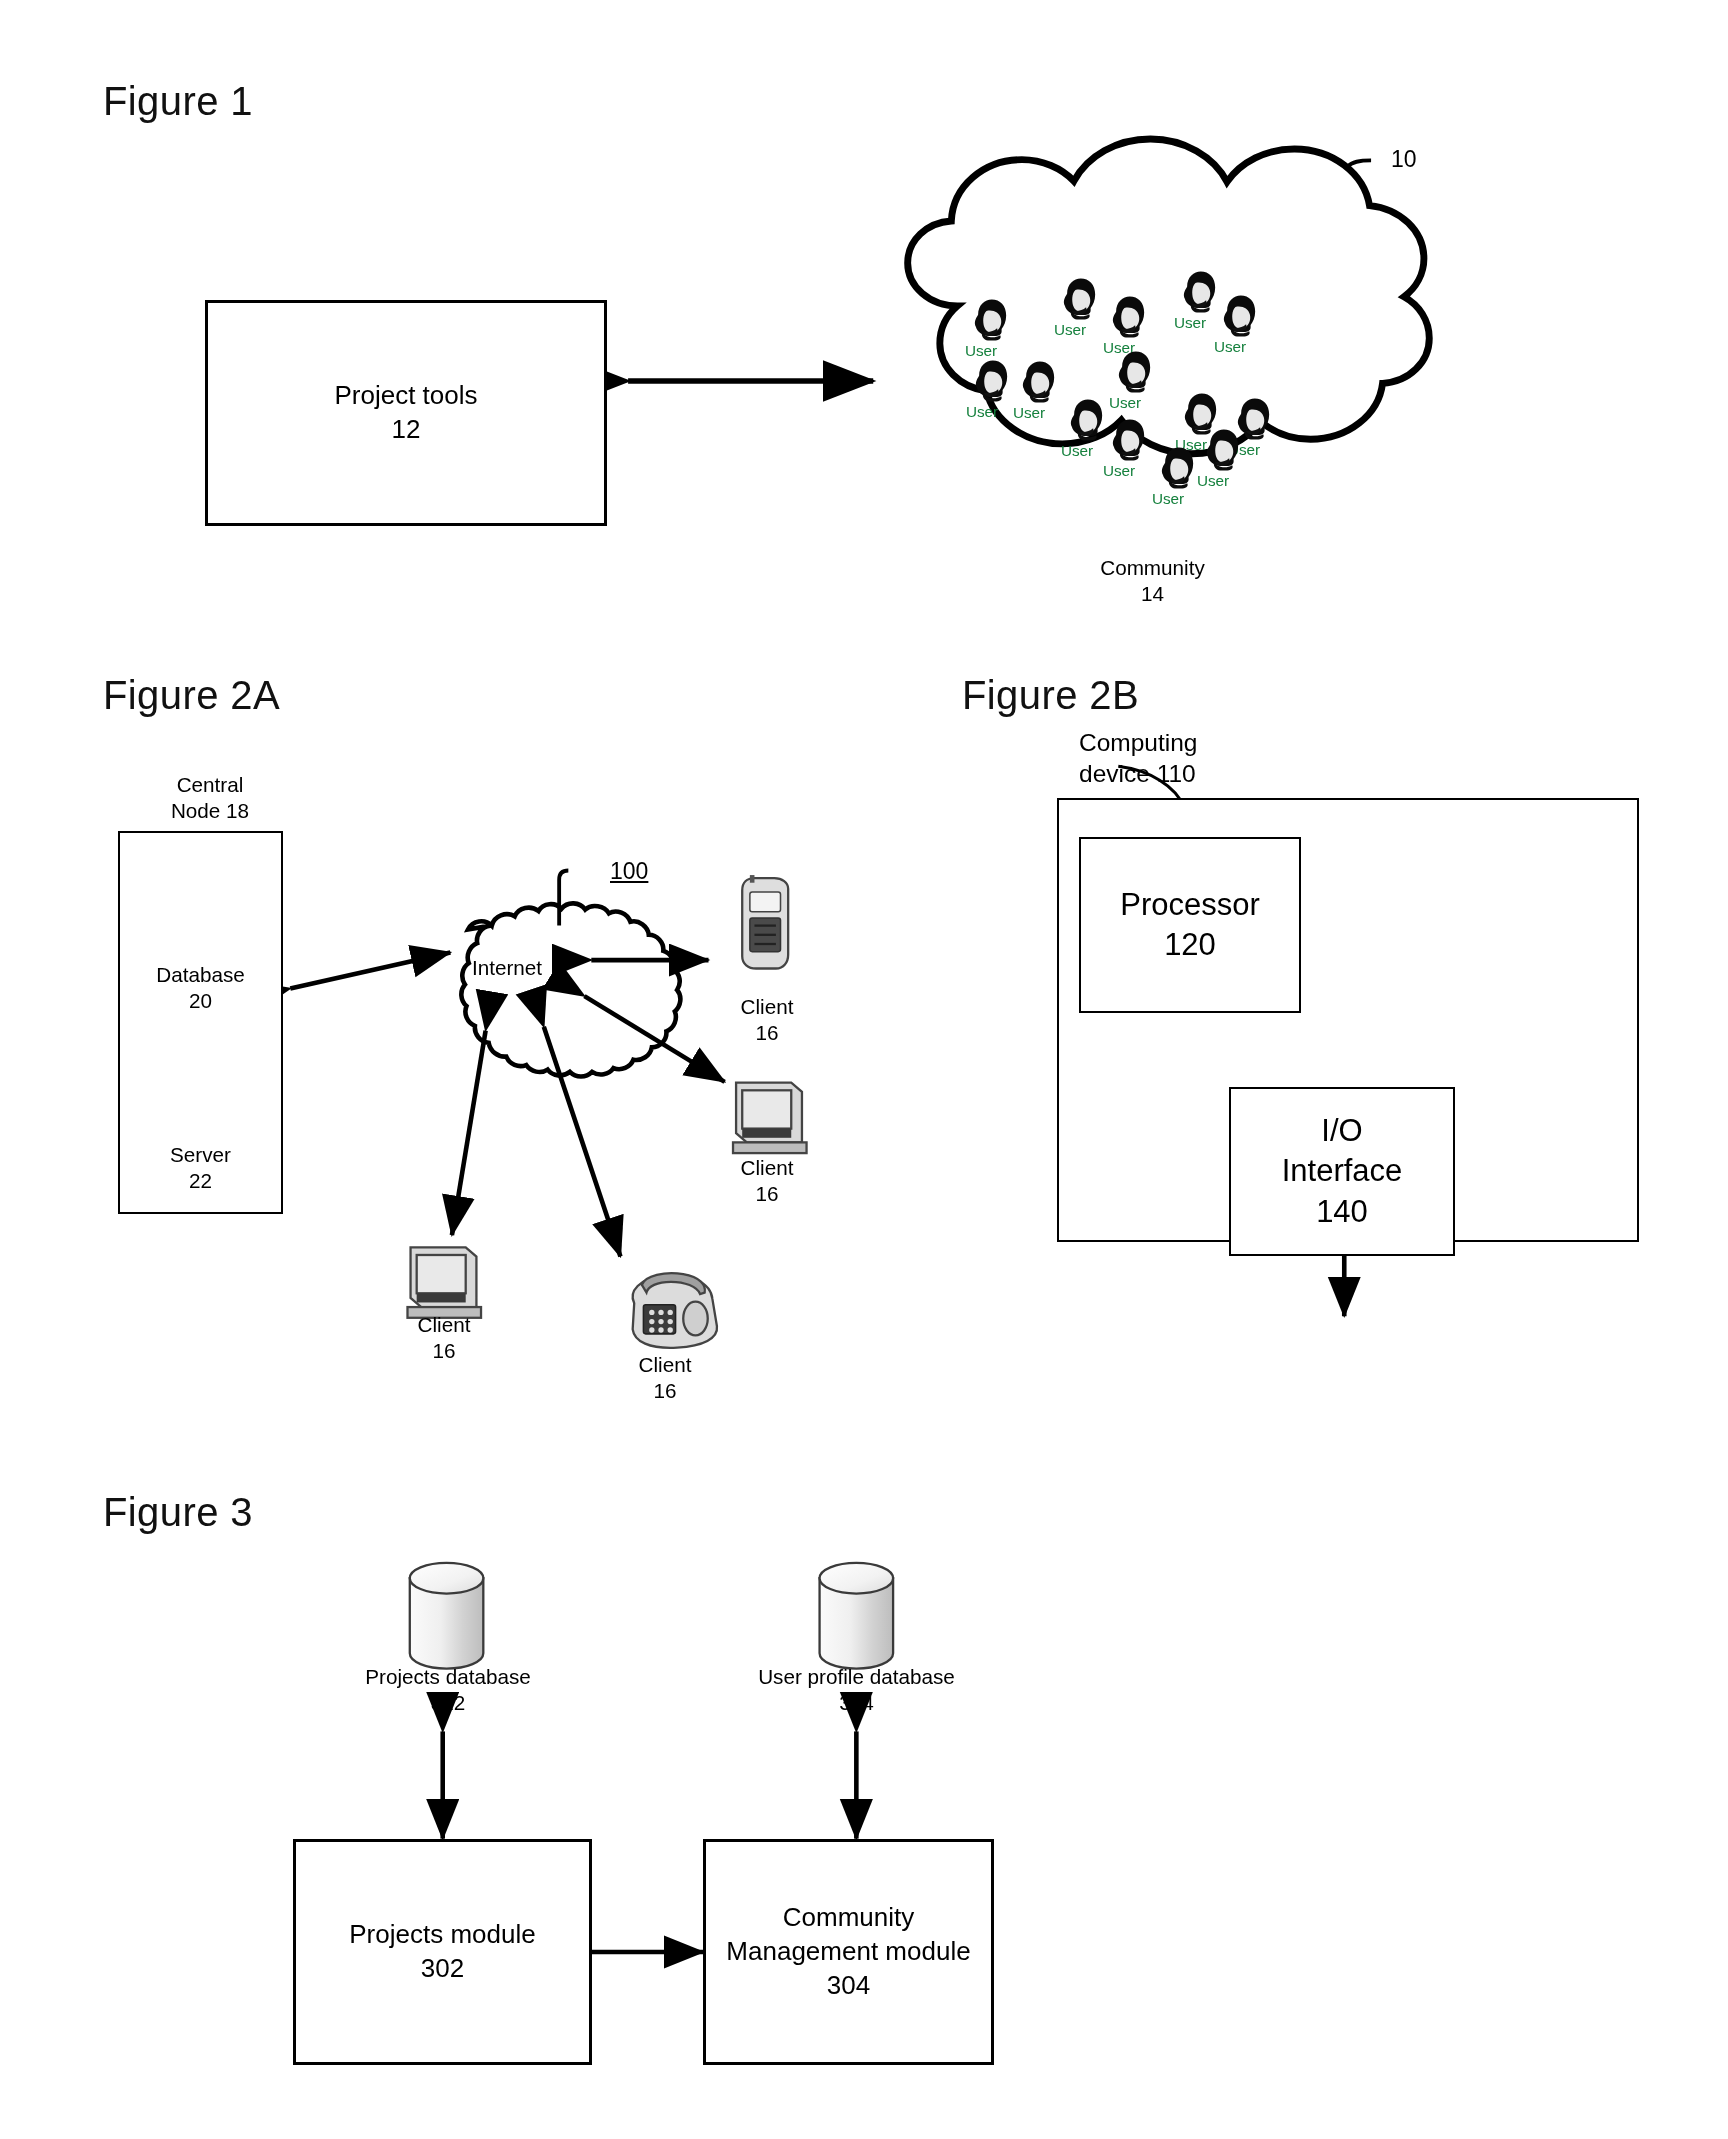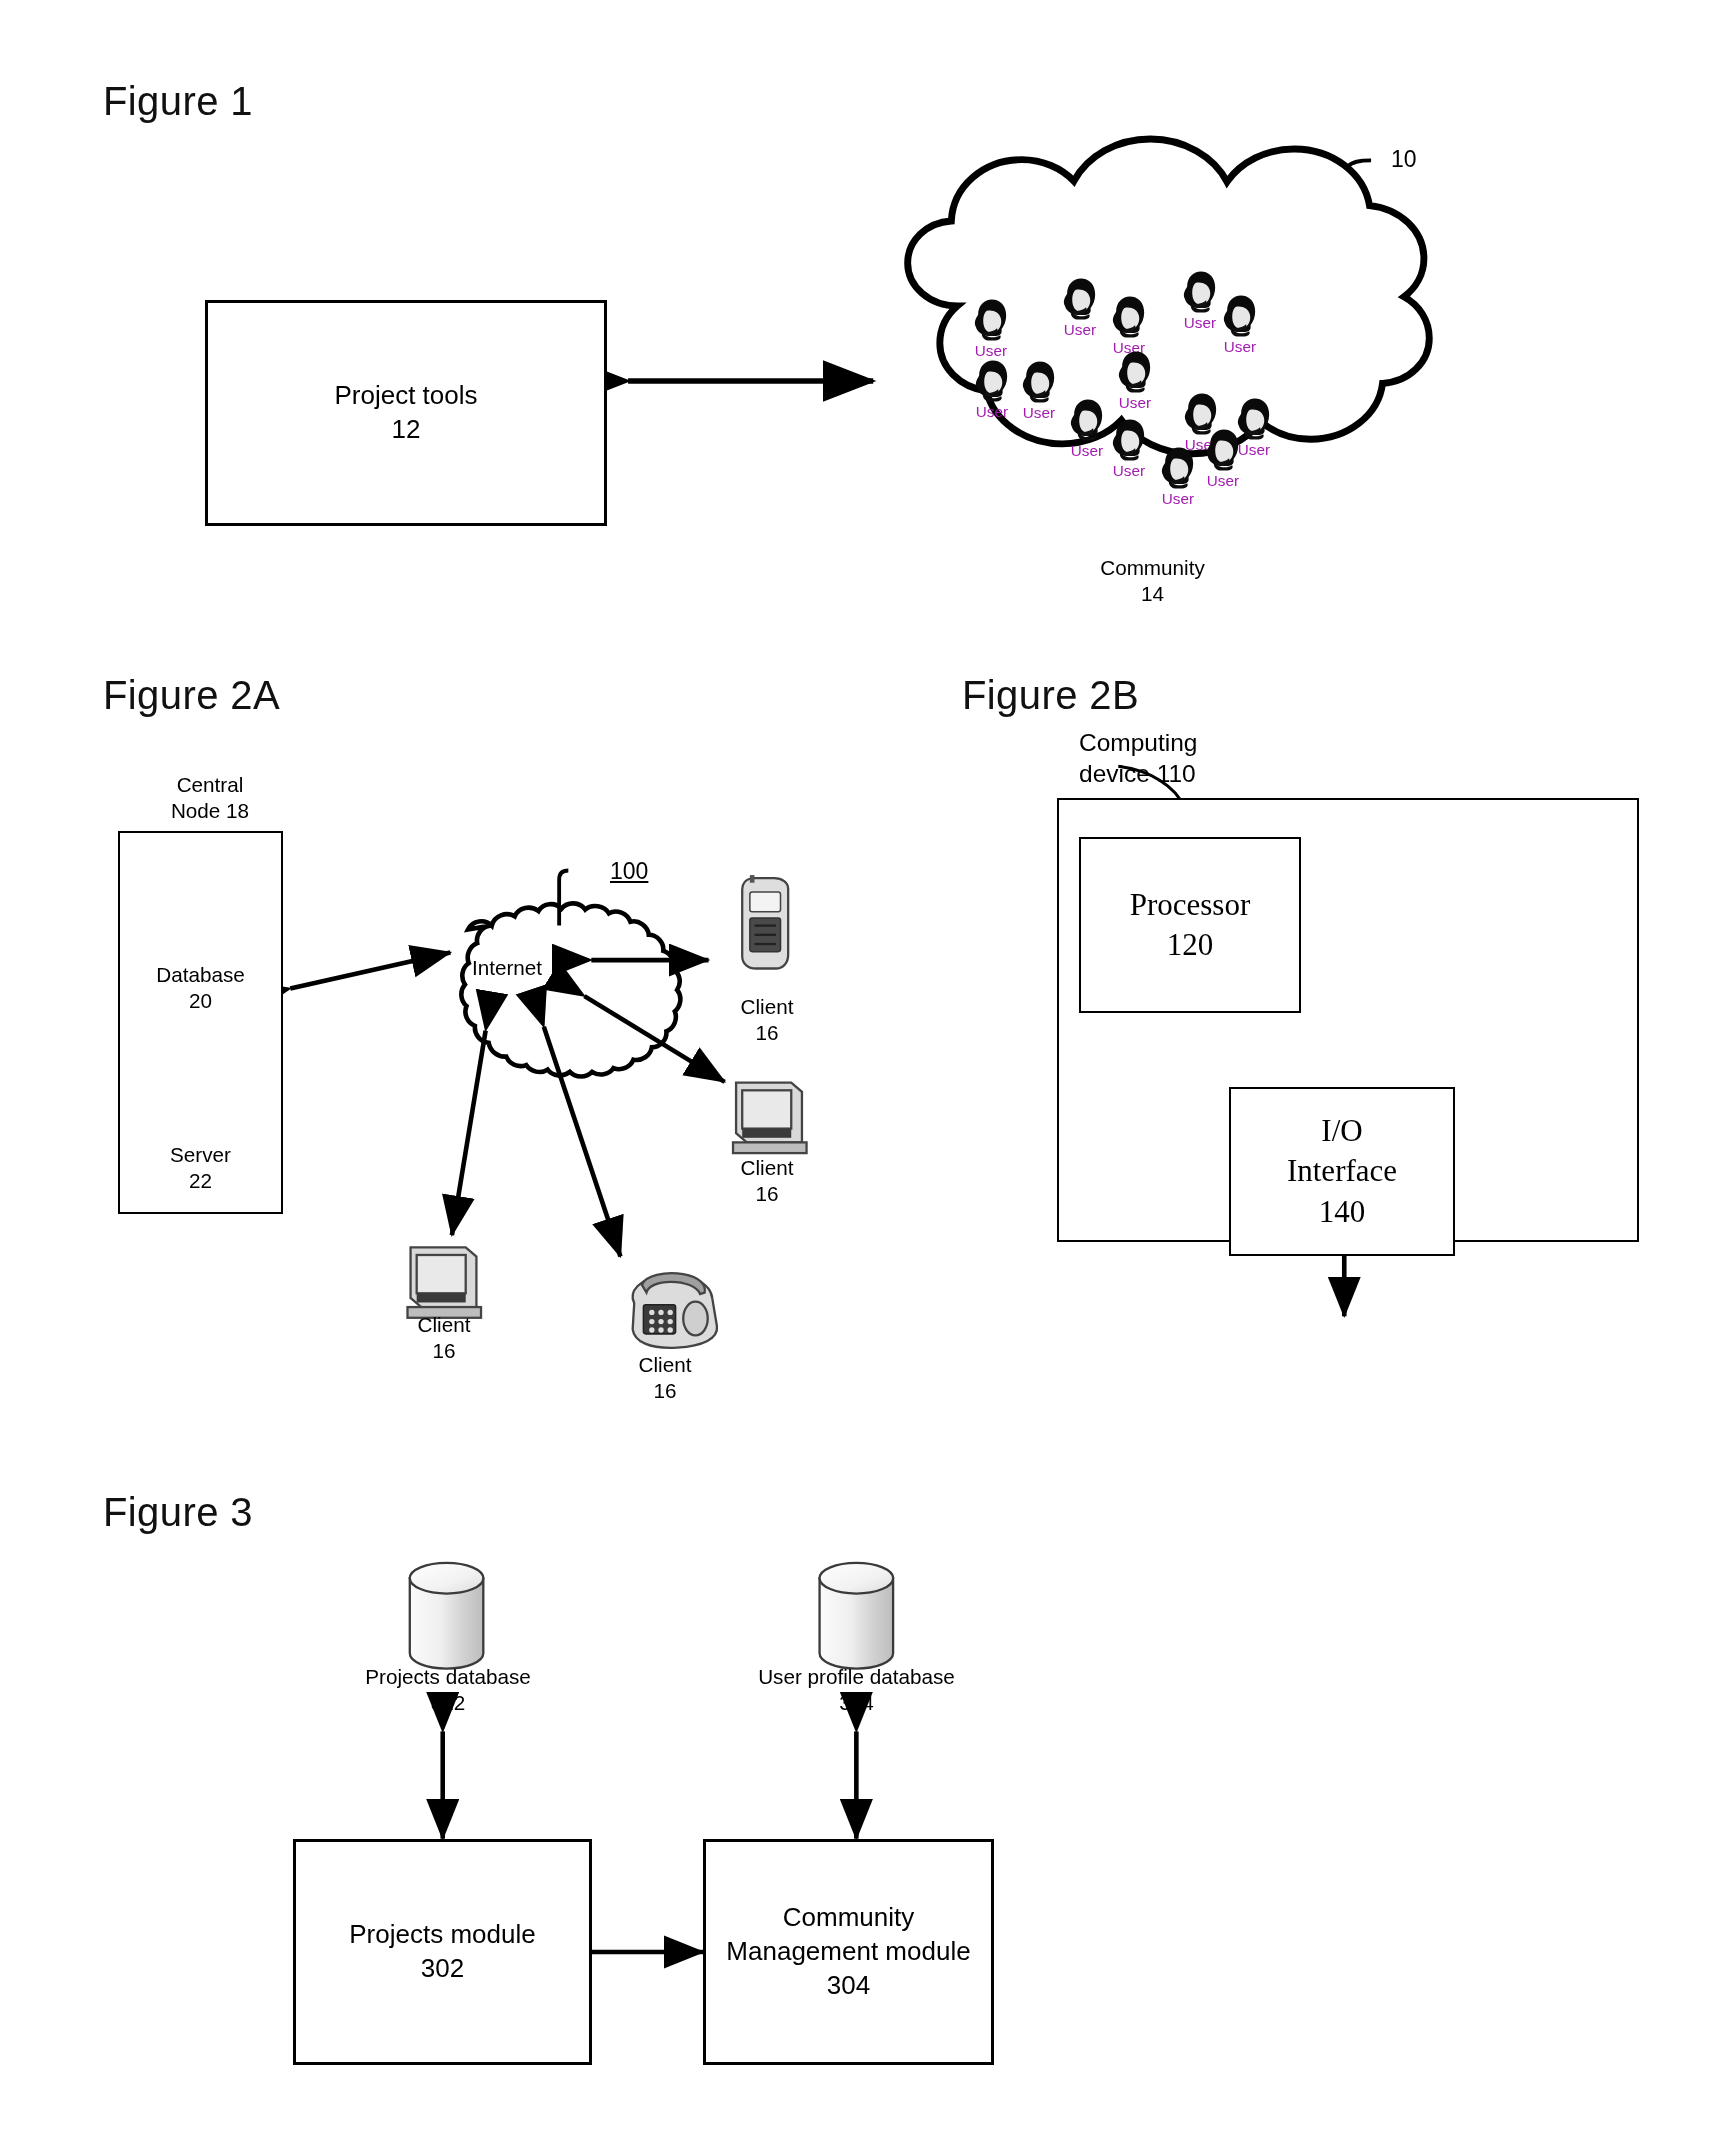--- a/index.html
+++ b/index.html
@@ -41,21 +41,20 @@
   }
   .box-thin {
     position: absolute;
     border: 2.3px solid #000;
     background: #fff;
     box-sizing: border-box;
     display: flex;
     align-items: center;
     justify-content: center;
     text-align: center;
-    font-family: Liberation Serif, serif;
   }
   .box-label {
     font-size: 26px;
     line-height: 1.30;
     white-space: pre-line;
   }
   .lbl {
     position: absolute;
     font-size: 20.7px;
     line-height: 1.25;
@@ -79,23 +78,23 @@
     position: absolute;
     width: 40px;
     height: 44px;
   }
   .user-ico .cap {
     display:block;
     position:absolute;
     left:-6.1px;
     top:44px;
     width:52px;
-    text-align:center;
+    text-align:left;
     font-size: 15.3px;
-    color:#a21caf;
+    color:#15803d;
   }
   .mono-big { font-size: 31px; line-height:1.3; }
 </style>
 </head>
 <body>
 
 <div class="page">
 
   <svg class="overlay" viewBox="0 0 2256 2793">
     <defs>

